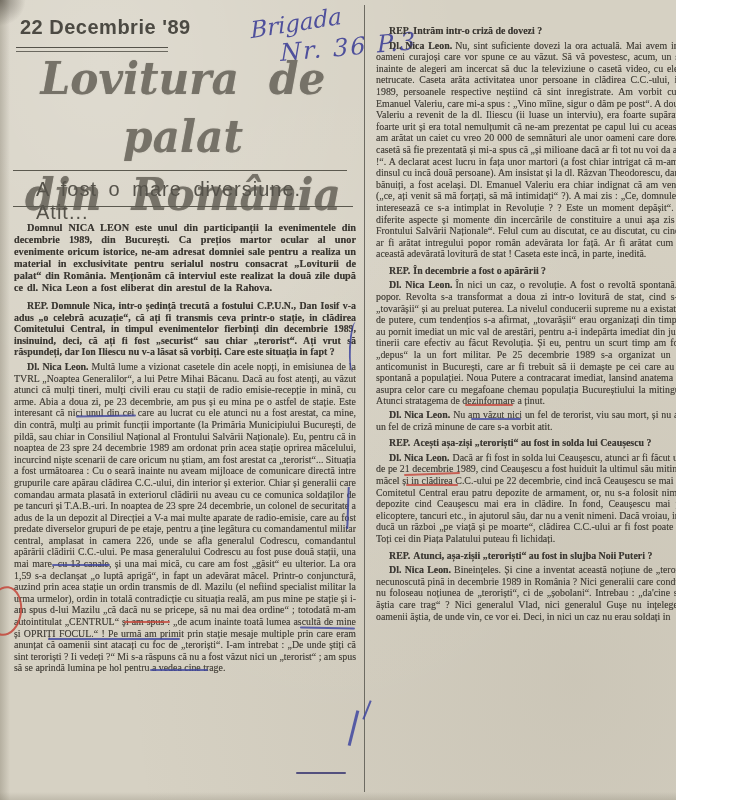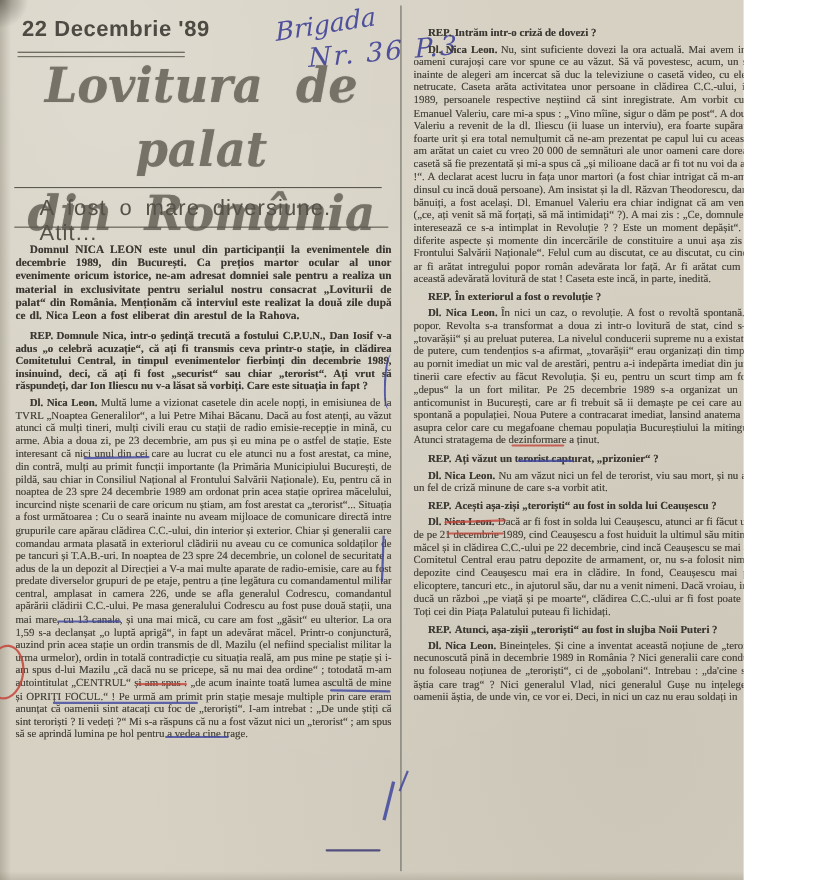--- a/index.html
+++ b/index.html
@@ -126,23 +126,22 @@
 
   <div class="col col-left">
     <p class="intro">Domnul NICA LEON este unul din participanții la evenimentele din decembrie 1989, din București. Ca prețios martor ocular al unor evenimente oricum istorice, ne-am adresat domniei sale pentru a realiza un material in exclusivitate pentru serialul nostru consacrat „Loviturii de palat“ din România. Menționăm că interviul este realizat la două zile după ce dl. Nica Leon a fost eliberat din arestul de la Rahova.</p>
     <p class="q"><b>REP.</b><span>Domnule Nica, intr-o ședință trecută a fostului C.P.U.N., Dan Iosif v-a adus „o celebră acuzație“, că ați fi transmis ceva printr-o stație, in clădirea Comitetului Central, in timpul evenimentelor fierbinți din decembrie 1989, insinuind, deci, că ați fi fost „securist“ sau chiar „terorist“. Ați vrut să răspundeți, dar Ion Iliescu nu v-a lăsat să vorbiți. Care este situația in fapt ?</span></p>
     <p class="a"><b>Dl. Nica Leon.</b><span>Multă lume a vizionat casetele din acele nopți, in emisiunea de la TVRL „Noaptea Generalilor“, a lui Petre Mihai Băcanu. Dacă au fost atenți, au văzut atunci că mulți tineri, mulți civili erau cu stații de radio emisie-recepție in mină, cu arme. Abia a doua zi, pe 23 decembrie, am pus și eu mina pe o astfel de stație. Este interesant că nici unul din cei care au lucrat cu ele atunci nu a fost arestat, ca mine, din contră, mulți au primit funcții importante (la Primăria Municipiului București, de pildă, sau chiar in Consiliul Național al Frontului Salvării Naționale). Eu, pentru că in noaptea de 23 spre 24 decembrie 1989 am ordonat prin acea stație oprirea măcelului, incurcind niște scenarii de care oricum nu știam, am fost arestat ca „terorist“... Situația a fost următoarea : Cu o seară inainte nu aveam mijloace de comunicare directă intre grupurile care apărau clădirea C.C.-ului, din interior și exterior. Chiar și generalii care comandau armata plasată in exteriorul clădirii nu aveau cu ce comunica soldaților de pe tancuri și T.A.B.-uri. In noaptea de 23 spre 24 decembrie, un colonel de securitate a adus de la un depozit al Direcției a V-a mai multe aparate de radio-emisie, care au fost predate diverselor grupuri de pe etaje, pentru a ține legătura cu comandamentul militar central, amplasat in camera 226, unde se afla generalul Codrescu, comandantul apărării clădirii C.C.-ului. Pe masa generalului Codrescu au fost puse două stații, una mai mare, cu 13 canale, și una mai mică, cu care am fost „găsit“ eu ulterior. La ora 1,59 s-a declanșat „o luptă aprigă“, in fapt un adevărat măcel. Printr-o conjunctură, auzind prin acea stație un ordin transmis de dl. Mazilu (el nefiind specialist militar la urma urmelor), ordin in totală contradicție cu situația reală, am pus mine pe stație și i-am spus d-lui Mazilu „că dacă nu se pricepe, să nu mai dea ordine“ ; totodată m-am autointitulat „CENTRUL“ și am spus : „de acum inainte toată lumea ascultă de mine și OPRIȚI FOCUL.“ ! Pe urmă am primit prin stație mesaje multiple prin care eram anunțat că oamenii sint atacați cu foc de „teroriști“. I-am intrebat : „De unde știți că sint teroriști ? Ii vedeți ?“ Mi s-a răspuns că nu a fost văzut nici un „terorist“ ; am spus să se aprindă lumina pe hol pentru a vedea cine trage.</span></p>
   </div>
 
   <div class="col col-right">
     <p class="q"><b>REP.</b><span>Intrăm intr-o criză de dovezi ?</span></p>
     <p class="a"><b>Dl. Nica Leon.</b><span>Nu, sint suficiente dovezi la ora actuală. Mai avem incă suficienți oameni curajoși care vor spune ce au văzut. Să vă povestesc, acum, un simplu fapt : inainte de alegeri am incercat să duc la televiziune o casetă video, cu elemente reale, netrucate. Caseta arăta activitatea unor persoane in clădirea C.C.-ului, in decembrie 1989, persoanele respective neștiind că sint inregistrate. Am vorbit cu dl. director Emanuel Valeriu, care mi-a spus : „Vino mîine, sigur o dăm pe post“. A doua zi, domnul Valeriu a revenit de la dl. Iliescu (ii luase un interviu), era foarte supărat, m-a primit foarte urit și era total nemulțumit că ne-am prezentat pe capul lui cu această casetă... I-am arătat un caiet cu vreo 20 000 de semnături ale unor oameni care doreau ca această casetă să fie prezentată și mi-a spus că „și milioane dacă ar fi tot nu voi da această casetă !“. A declarat acest lucru in fața unor martori (a fost chiar intrigat că m-am prezentat la dinsul cu incă două persoane). Am insistat și la dl. Răzvan Theodorescu, dar rezultatul, il bănuiți, a fost același. Dl. Emanuel Valeriu era chiar indignat că am venit cu martori („ce, ați venit să mă forțați, să mă intimidați“ ?). A mai zis : „Ce, domnule, pe cine mai interesează ce s-a intimplat in Revoluție ? ? Este un moment depășit“. Caseta arăta diferite aspecte și momente din incercările de constituire a unui așa zis „Consiliu al Frontului Salvării Naționale“. Felul cum au discutat, ce au discutat, cu cine au discutat, ar fi arătat intregului popor român adevărata lor față. Ar fi arătat cum au organizat această adevărată lovitură de stat ! Caseta este incă, in parte, inedită.</span></p>
-    <p class="q"><b>REP.</b><span>În exteriorul a fost o revoluție ?</span></p>
+    <p class="q"><b>REP.</b><span>În decembrie a fost o apărării ?</span></p>
     <p class="a"><b>Dl. Nica Leon.</b><span>În nici un caz, o revoluție. A fost o revoltă spontană. Mă refer la popor. Revolta s-a transformat a doua zi intr-o lovitură de stat, cind s-au prezentat „tovarășii“ și au preluat puterea. La nivelul conducerii supreme nu a existat deloc un vid de putere, cum tendențios s-a afirmat, „tovarășii“ erau organizați din timp. „Tovarășii“ au pornit imediat un mic val de arestări, pentru a-i indepărta imediat din jurul Puterii pe tinerii care efectiv au făcut Revoluția. Și eu, pentru un scurt timp am fost arestat, și „depus“ la un fort militar. Pe 25 decembrie 1989 s-a organizat un mare miting anticomunist in București, care ar fi trebuit să ii demaște pe cei care au furat revolta spontană a populației. Noua Putere a contracarat imediat, lansind anatema de „teroriști“ asupra celor care cu megafoane chemau populația Bucureștiului la mitingul de protest. Atunci stratagema de dezinformare a ținut.</span></p>
-    <p class="q"><b>REP.</b><span>Ați văzut un terorist capturat, „prizonier“ ?</span></p>
     <p class="a"><b>Dl. Nica Leon.</b><span>Nu am văzut nici un fel de terorist, viu sau mort, și nu am văzut nici un fel de criză minune de care s-a vorbit atit.</span></p>
     <p class="q"><b>REP.</b><span>Acești așa-ziși „teroriști“ au fost in solda lui Ceaușescu ?</span></p>
     <p class="a"><b>Dl. Nica Leon.</b><span>Dacă ar fi fost in solda lui Ceaușescu, atunci ar fi făcut un măcel incă de pe 21 decembrie 1989, cind Ceaușescu a fost huiduit la ultimul său miting. Ar fi făcut măcel și in clădirea C.C.-ului pe 22 decembrie, cind incă Ceaușescu se mai afla acolo. În Comitetul Central erau patru depozite de armament, or, nu s-a folosit nimic din aceste depozite cind Ceaușescu mai era in clădire. In fond, Ceaușescu mai putea chema elicoptere, tancuri etc., in ajutorul său, dar nu a venit nimeni. Dacă vroiau, intr-adevăr, să ducă un război „pe viață și pe moarte“, clădirea C.C.-ului ar fi fost poate de necucerit. Toți cei din Piața Palatului puteau fi lichidați.</span></p>
     <p class="q"><b>REP.</b><span>Atunci, așa-zișii „teroriști“ au fost in slujba Noii Puteri ?</span></p>
     <p class="a"><b>Dl. Nica Leon.</b><span>Bineințeles. Și cine a inventat această noțiune de „terorist“, noțiune necunoscută pină in decembrie 1989 in România ? Nici generalii care conduceau armata nu foloseau noțiunea de „teroriști“, ci de „șobolani“. Intrebau : „da'cine sint șobolanii ăștia care trag“ ? Nici generalul Vlad, nici generalul Gușe nu ințelegeau cine sint oamenii ăștia, de unde vin, ce vor ei. Deci, in nici un caz nu erau soldați in</span></p>
   </div>
 
   <div class="mk mk-red-circle"></div>
   <div class="mk mk-blue-arc"></div>
   <div class="mk mk-blue-line"></div>

